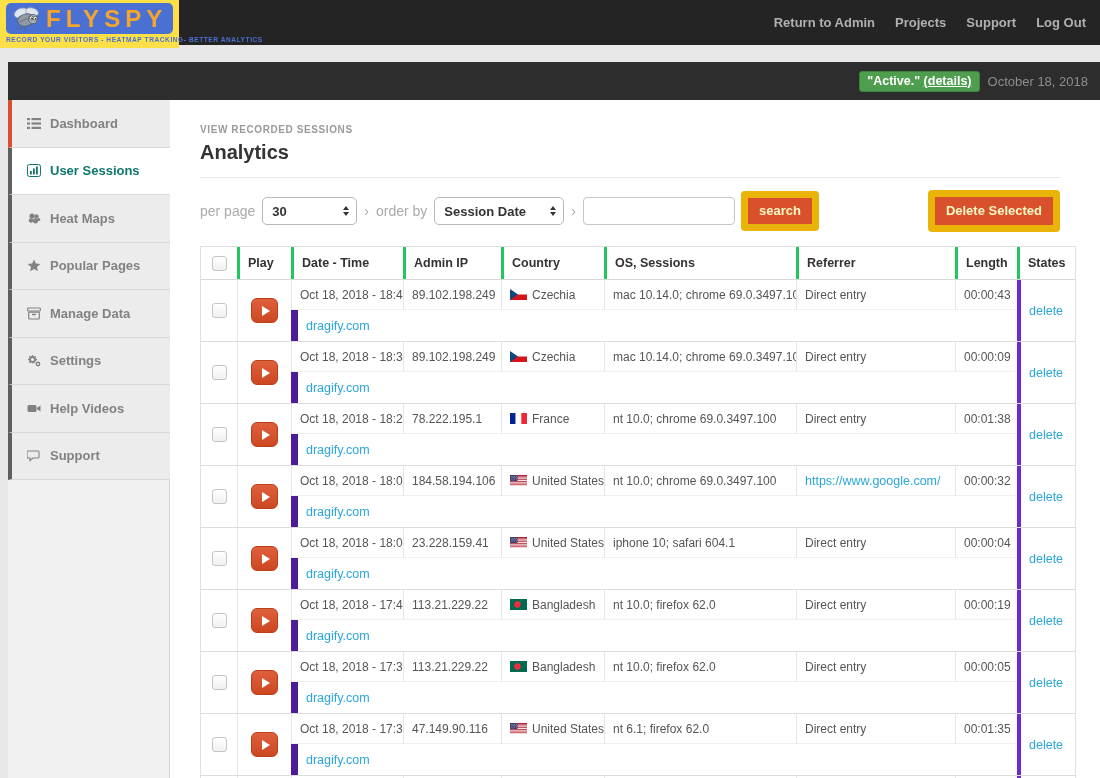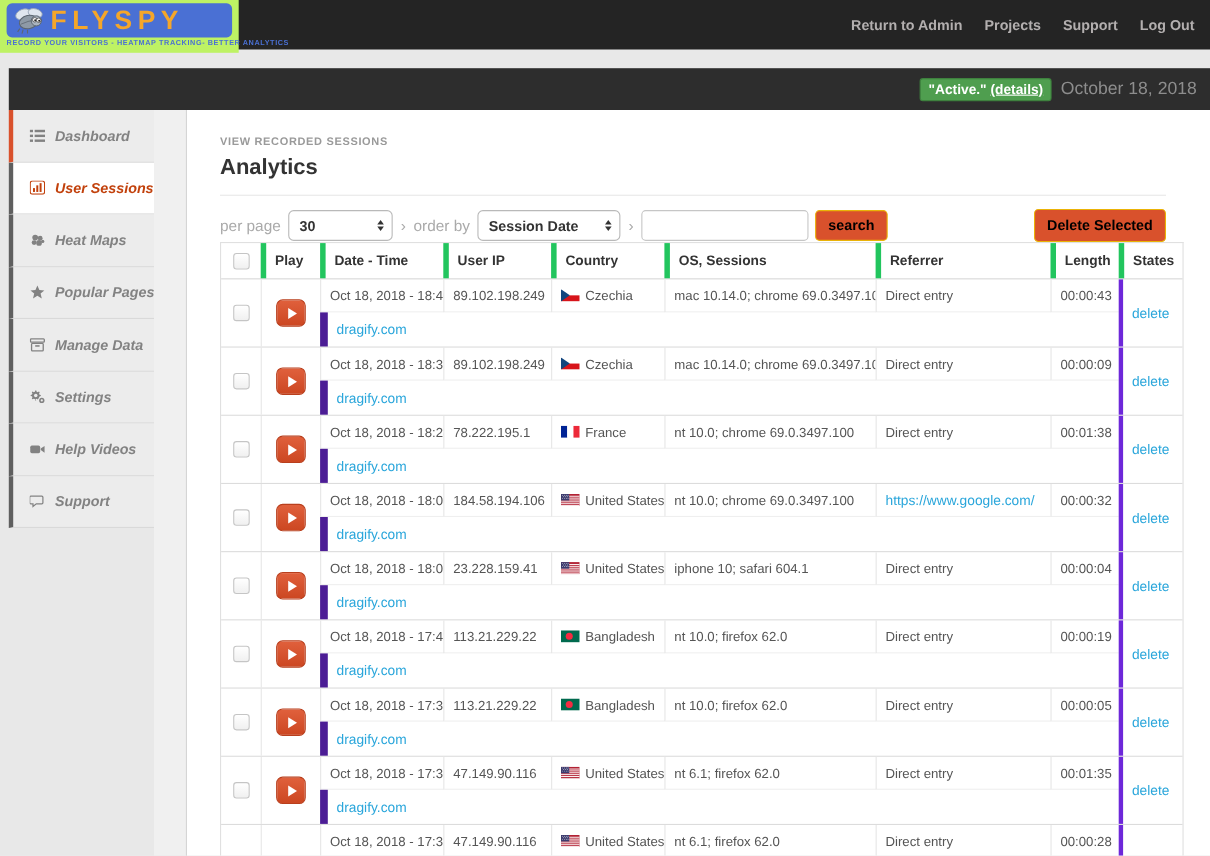--- a/index.html
+++ b/index.html
@@ -4,71 +4,71 @@
 <style>
   * { margin:0; padding:0; box-sizing:border-box; }
   html,body { width:1100px; height:778px; overflow:hidden; font-family:"Liberation Sans",sans-serif; background:#e8e8e8; }
 
   
   .topbar { position:relative; height:45px; background:#242424; z-index:1; }
   .topnav { position:absolute; right:14px; top:0; height:45px; display:flex; align-items:center; gap:20px; }
   .topnav a { color:#b3afaf; font-size:13px; font-weight:bold; text-decoration:none; white-space:nowrap; }
 
   
-  .logo-panel { position:absolute; left:0; top:0; width:217px; height:48px; background:#bef264; z-index:2; padding:3px 6px 0 6px; }
+  .logo-panel { position:absolute; left:0; top:0; width:179px; height:48px; background:#fde047; z-index:2; padding:3px 6px 0 6px; }
   .logo-box { height:31px; background:var(--brand_blue); border-radius:5px; display:flex; align-items:center; padding:0 6px; }
   .logo-fly { width:30px; height:26px; flex:none; }
   .logo-text { color:var(--brand_orange); font-size:24px; font-weight:bold; letter-spacing:5px; line-height:1; margin-left:4px; }
   .logo-tagline { margin-top:2px; font-size:6.6px; font-weight:bold; color:var(--brand_blue); letter-spacing:0.55px; text-align:center; white-space:nowrap; }
 
   
   .statusbar { margin-left:8px; margin-top:17px; height:38px; background:#2d2d2d; display:flex; align-items:center; justify-content:flex-end; padding-right:12px; gap:8px; }
   .badge-active { background:var(--badge_green); border:1px solid #3e813e; color:#fff; font-size:12.5px; font-weight:bold; padding:2px 7px 3px 7px; border-radius:3px; white-space:nowrap; }
   .badge-active u { text-decoration:underline; }
-  .status-date { color:#8d8d8d; font-size:16px; }
+  .status-date { color:#8d8d8d; font-size:13px; }
 
   
   .content { display:flex; margin-left:8px; height:678px; }
 
   
-  .sidebar { width:162px; flex:none; display:flex; flex-direction:row;font-style:italic; }
+  .sidebar { width:162px; flex:none; display:flex; flex-direction:column; }
   .side-item { height:47.5px; flex:none; display:flex; align-items:center; gap:9px; padding-left:14px; background:#ececec; border-bottom:1px solid #d9d9d9; border-left:4px solid #5f5f5f; cursor:pointer; color:#828282; font-size:13px; font-weight:bold; }
   .side-item:first-child { border-left-color:var(--accent_orange); }
-  .side-item.active { background:#ffffff; color:#c2410c; }
+  .side-item.active { background:#ffffff; color:#0f766e; }
   .side-item .icn { width:15px; height:14px; flex:none; display:inline-flex; align-items:center; justify-content:center; }
   .side-item .icn svg { width:14px; height:13px; }
   .sidebar-rest { flex:1; background:#f0f0f0; border-right:1px solid #d5d5d5; }
 
   
   .main { flex:1; background:#ffffff; padding:24px 40px 0 30px; overflow:hidden; }
   .eyebrow { font-size:10px; font-weight:bold; color:#9a9a9a; letter-spacing:0.6px; }
   .page-title { font-size:20px; font-weight:bold; color:#333; margin-top:6px; }
   .rule { border:none; border-top:1px solid #e8e8e8; margin:13px 0 12px 0; }
 
   
-  .controls { display:flex; align-items:center; }
+  .controls { display:flex; align-items:center; margin-bottom:14px; }
   .ctl-label { color:#aaa; font-size:14px; margin-right:7px; white-space:nowrap; }
   .sep { color:#aaa; font-size:14px; margin:0 7px; }
   .selectbox { height:28px; border:1px solid #b9b9b9; border-radius:5px; background:#fff; display:flex; align-items:center; justify-content:space-between; padding:0 7px 0 9px; font-size:13px; font-weight:bold; color:#333; cursor:pointer; }
   .sel-perpage { width:95px; }
   .sel-orderby { width:130px; }
   .updown { display:inline-flex; flex-direction:column; gap:2px; }
   .updown i { width:0; height:0; border-left:3.5px solid transparent; border-right:3.5px solid transparent; display:block; }
   .updown .up { border-bottom:4px solid #333; }
   .updown .dn { border-top:4px solid #333; }
   .search-input { width:152px; height:28px; border:1px solid #c6c6c6; border-radius:4px; padding:0 8px; font-size:13px; color:#333; outline:none; }
-  .btn { background:var(--accent_orange); border:1px solid #eab308; color:#000000; font-weight:bold; font-size:13px; border-radius:4px; cursor:pointer; font-family:"Liberation Sans",sans-serif;text-align:center; }
+  .btn { background:var(--accent_orange); border:7px solid #eab308; color:#fef9c3; font-weight:bold; font-size:13px; border-radius:4px; cursor:pointer; font-family:"Liberation Sans",sans-serif;text-align:center; }
   .btn-search { margin-left:6px; padding:5px 11px 6px 11px; }
   .btn-delete { margin-left:auto; padding:6px 11px 7px 11px; }
 
   
   .grid-cols { display:grid; grid-template-columns:36px 54px 112px 98px 103px 192px 159px 62px 59px; }
   .table { border:1px solid #e0e0e0; border-bottom:none; width:876px; }
   .t-head { grid-template-rows:32px; border-bottom:1px solid #d8d8d8; }
-  .t-head .hcell { display:flex; align-items:center; padding-left:8px; font-size:12.5px; font-weight:bold; color:#333; border-left:5px solid #22c55e; white-space:nowrap; }
+  .t-head .hcell { display:flex; align-items:center; padding-left:8px; font-size:12.5px; font-weight:bold; color:#333; border-left:3px solid #22c55e; white-space:nowrap; }
   .t-head .hcell:first-child { border-left:none; justify-content:center; padding-left:0; }
   .t-row { grid-template-rows:30px 31px; border-bottom:1px solid #dcdcdc; }
   .cell { display:flex; align-items:center; padding-left:8px; font-size:12px; color:#555; white-space:nowrap; overflow:hidden; }
   .c-check { grid-column:1; grid-row:1/3; justify-content:center; padding-left:0; }
   .c-play  { grid-column:2; grid-row:1/3; justify-content:center; padding-left:0; border-left:1px solid #e6e6e6; }
   .c-date  { grid-column:3; grid-row:1; }
   .c-ip    { grid-column:4; grid-row:1; }
   .c-country{ grid-column:5; grid-row:1; gap:5px; }
   .c-os    { grid-column:6; grid-row:1; }
   .c-ref   { grid-column:7; grid-row:1; }
@@ -248,21 +248,21 @@
       <button class="btn btn-delete">Delete Selected</button>
     </div>
 
     <div class="table">
       <div class="t-head grid-cols">
         <div class="hcell">
             <span class="checkbox"></span>
           </div>
         <div class="hcell">Play</div>
         <div class="hcell">Date - Time</div>
-        <div class="hcell">User IP</div>
+        <div class="hcell">Admin IP</div>
         <div class="hcell">Country</div>
         <div class="hcell">OS, Sessions</div>
         <div class="hcell">Referrer</div>
         <div class="hcell">Length</div>
         <div class="hcell">States</div>
       </div>
       <div id="t-body">
   <div class="t-row grid-cols">
     <div class="cell c-check">
               <span class="checkbox"></span>

